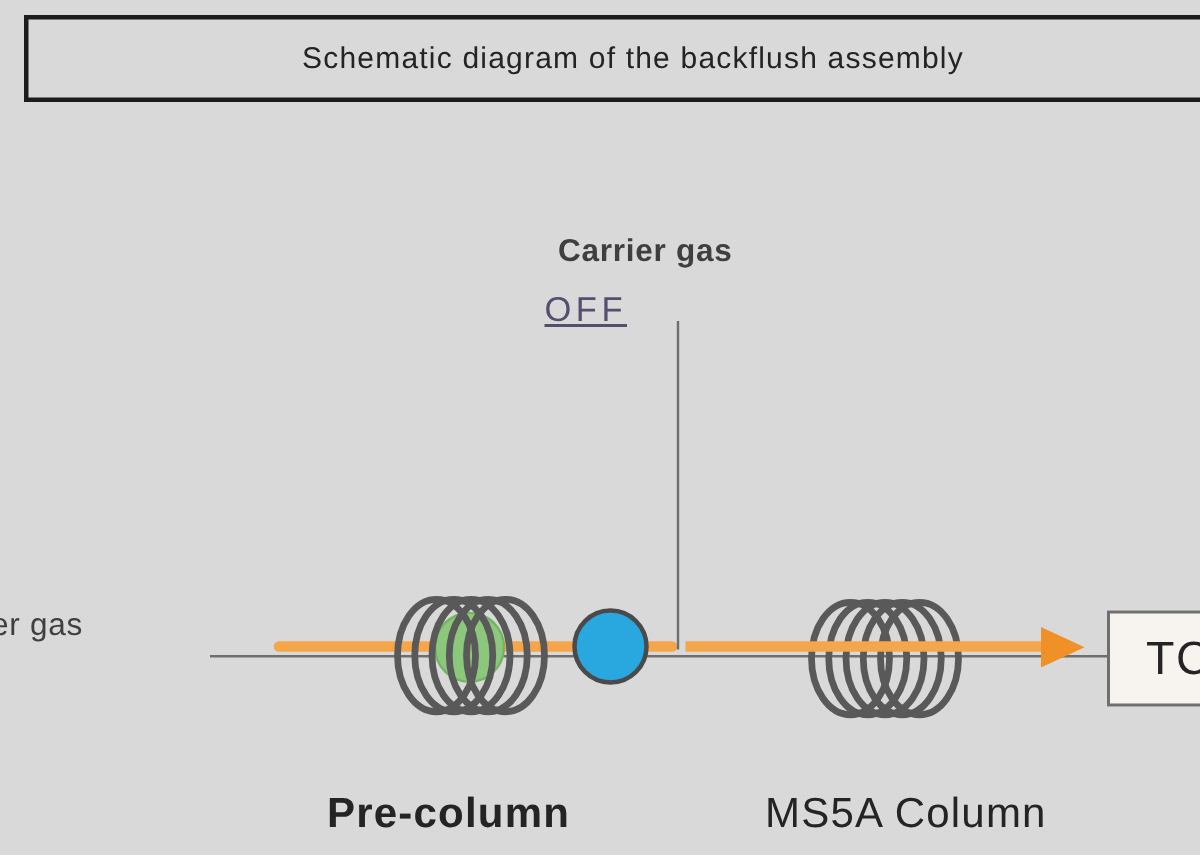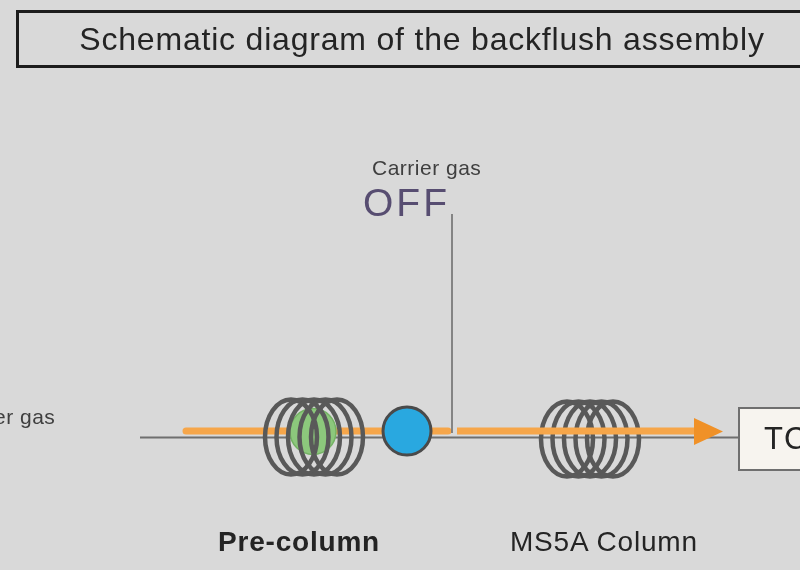--- a/index.html
+++ b/index.html
@@ -8,30 +8,30 @@
     background:var(--background,#d9d9d9);
     font-family:"Liberation Sans","DejaVu Sans",sans-serif;
     color:var(--text-dark,#262626);
   }
   .title-box{
     position:absolute;left:16px;top:10px;width:806px;height:52px;
     border:3px solid var(--border-dark,#1c1c1c);
     display:flex;align-items:center;justify-content:center;
   }
   .title-text{
-    font-size:32px;letter-spacing:0.8px;color:var(--text-dark,#262626);
+    font-size:20px;letter-spacing:0.8px;color:var(--text-dark,#262626);
     white-space:nowrap;
   }
   .carrier-top-label{
     position:absolute;left:372px;top:156px;font-size:21px;letter-spacing:0.5px;
-    color:var(--text-medium,#3f3f3f);white-space:nowrap;
+    color:var(--text-medium,#3f3f3f);white-space:nowrap;font-weight:bold;
   }
   .carrier-state{
-    position:absolute;left:363px;top:181px;font-size:39px;letter-spacing:3px;
-    color:var(--off-purple,#574d71);white-space:nowrap;
+    position:absolute;left:363px;top:193px;font-size:23px;letter-spacing:3px;
+    color:var(--off-purple,#574d71);white-space:nowrap;text-decoration:underline;
   }
   .carrier-left-label{
     position:absolute;left:-6px;top:405px;font-size:21px;letter-spacing:0.5px;
     color:var(--text-medium,#3f3f3f);white-space:nowrap;
   }
   .diagram-svg{position:absolute;left:0;top:0;width:800px;height:570px;}
   .coil ellipse{fill:none;stroke:var(--coil-gray,#595959);stroke-width:4.5px;}
   .thin-line{stroke:var(--line-gray,#6f6f6f);stroke-width:1.8px;}
   .vert-line{stroke:var(--line-gray,#6f6f6f);stroke-width:1.6px;}
   .flow-shaft{stroke:var(--accent-orange,#f6a64a);stroke-width:7px;}

